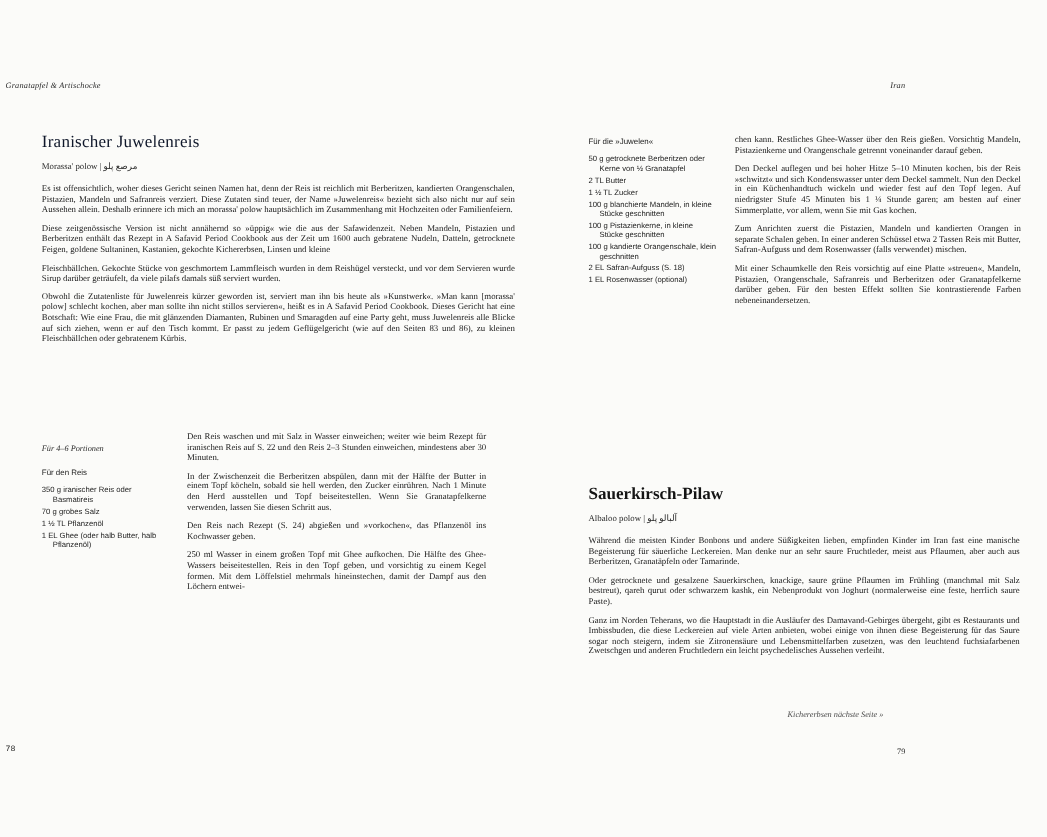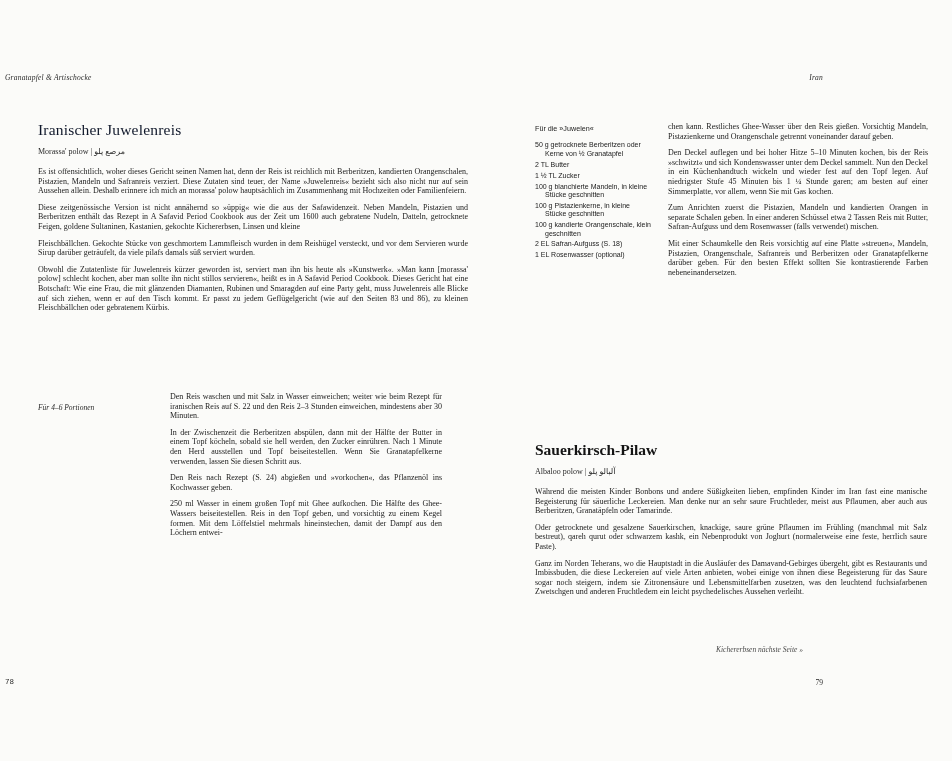--- a/index.html
+++ b/index.html
@@ -115,20 +115,27 @@
 
   <div class="body-col" id="lp-intro">
     <p>Es ist offensichtlich, woher dieses Gericht seinen Namen hat, denn der Reis ist reichlich mit Berberitzen, kandierten Orangenschalen, Pistazien, Mandeln und Safranreis verziert. Diese Zutaten sind teuer, der Name »Juwelenreis« bezieht sich also nicht nur auf sein Aussehen allein. Deshalb erinnere ich mich an morassa' polow hauptsächlich im Zusammenhang mit Hochzeiten oder Familienfeiern.</p>
     <p>Diese zeitgenössische Version ist nicht annähernd so »üppig« wie die aus der Safawidenzeit. Neben Mandeln, Pistazien und Berberitzen enthält das Rezept in A Safavid Period Cookbook aus der Zeit um 1600 auch gebratene Nudeln, Datteln, getrocknete Feigen, goldene Sultaninen, Kastanien, gekochte Kichererbsen, Linsen und kleine</p>
     <p>Fleischbällchen. Gekochte Stücke von geschmortem Lammfleisch wurden in dem Reishügel versteckt, und vor dem Servieren wurde Sirup darüber geträufelt, da viele pilafs damals süß serviert wurden.</p>
     <p>Obwohl die Zutatenliste für Juwelenreis kürzer geworden ist, serviert man ihn bis heute als »Kunstwerk«. »Man kann [morassa' polow] schlecht kochen, aber man sollte ihn nicht stillos servieren«, heißt es in A Safavid Period Cookbook. Dieses Gericht hat eine Botschaft: Wie eine Frau, die mit glänzenden Diamanten, Rubinen und Smaragden auf eine Party geht, muss Juwelenreis alle Blicke auf sich ziehen, wenn er auf den Tisch kommt. Er passt zu jedem Geflügelgericht (wie auf den Seiten 83 und 86), zu kleinen Fleischbällchen oder gebratenem Kürbis.</p>
   </div>
 
   <div class="portions-note" id="lp-portions">Für 4–6 Portionen</div>
 
+  <div class="ing-col" id="lp-ing">
+    <div class="ing-header">Für den Reis</div>
+    <div class="ing-item">350 g iranischer Reis oder Basmatireis</div>
+    <div class="ing-item">70 g grobes Salz</div>
+    <div class="ing-item">1 ½ TL Pflanzenöl</div>
+    <div class="ing-item">1 EL Ghee (oder halb Butter, halb Pflanzenöl)</div>
+  </div>
 
   <div class="body-col" id="lp-method">
     <p>Den Reis waschen und mit Salz in Wasser einweichen; weiter wie beim Rezept für iranischen Reis auf S. 22 und den Reis 2–3 Stunden einweichen, mindestens aber 30 Minuten.</p>
     <p>In der Zwischenzeit die Berberitzen abspülen, dann mit der Hälfte der Butter in einem Topf köcheln, sobald sie hell werden, den Zucker einrühren. Nach 1 Minute den Herd ausstellen und Topf beiseitestellen. Wenn Sie Granatapfelkerne verwenden, lassen Sie diesen Schritt aus.</p>
     <p>Den Reis nach Rezept (S. 24) abgießen und »vorkochen«, das Pflanzenöl ins Kochwasser geben.</p>
     <p>250 ml Wasser in einem großen Topf mit Ghee aufkochen. Die Hälfte des Ghee-Wassers beiseitestellen. Reis in den Topf geben, und vorsichtig zu einem Kegel formen. Mit dem Löffelstiel mehrmals hineinstechen, damit der Dampf aus den Löchern entwei-</p>
   </div>
 
   <div class="ing-col" id="rp-ing">
     <div class="ing-header">Für die »Juwelen«</div>

